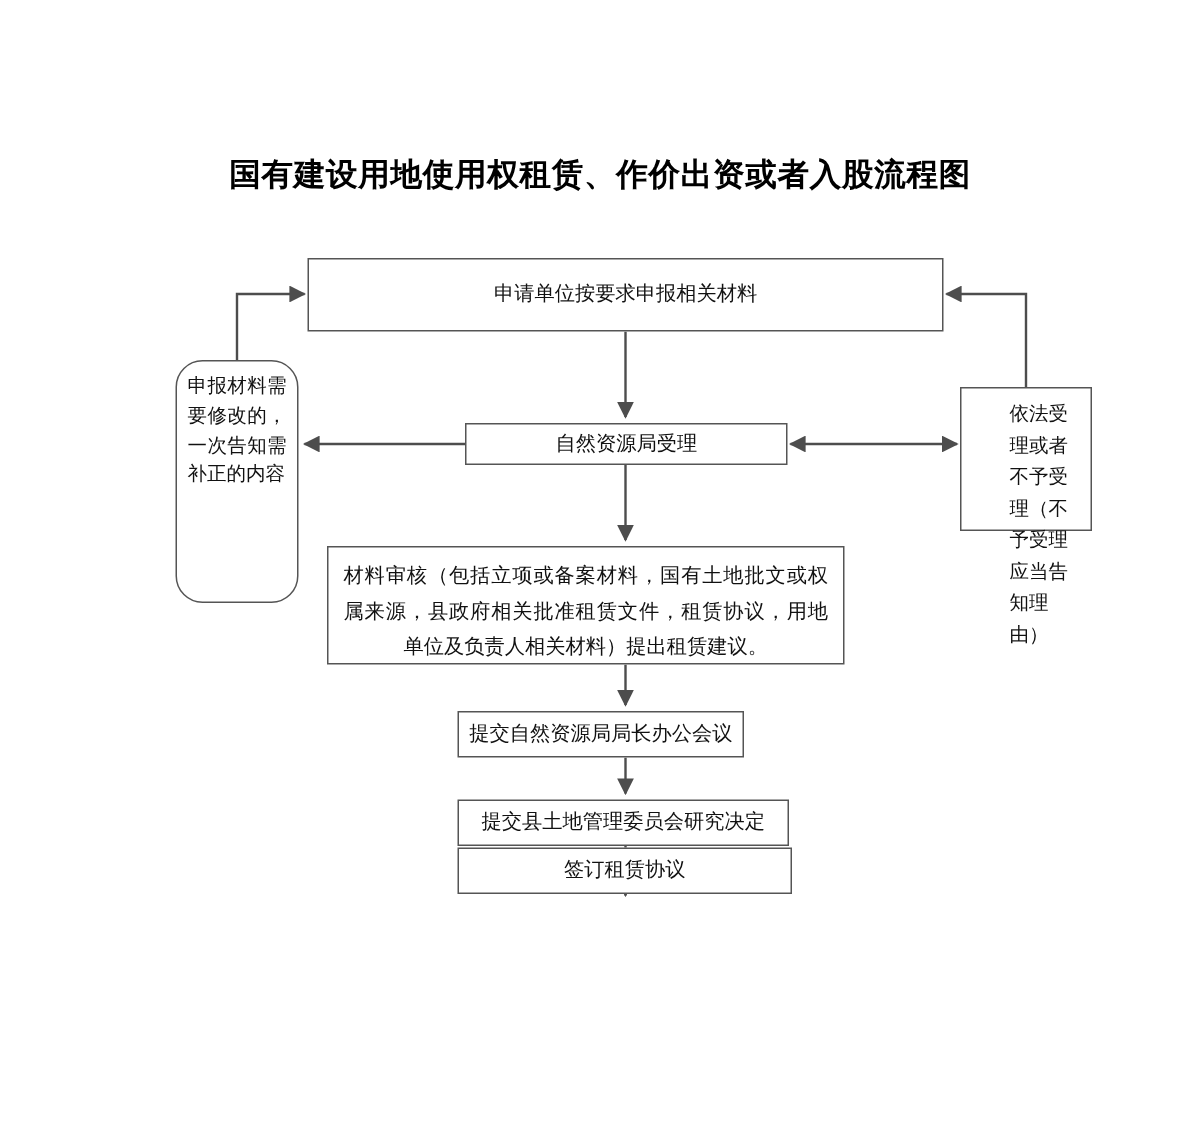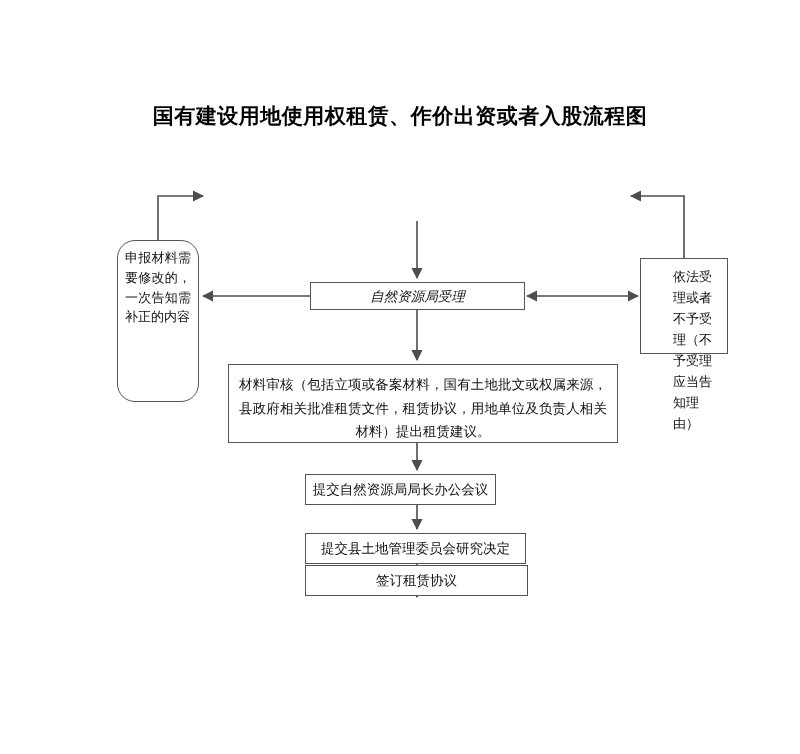--- a/index.html
+++ b/index.html
@@ -131,34 +131,37 @@
       <path d="M 417 310 L 417 360" marker-end="url(#arrow)"></path>
 
       <path d="M 417 443 L 417 470" marker-end="url(#arrow)"></path>
 
       <path d="M 417 505 L 417 529" marker-end="url(#arrow)"></path>
 
       <path d="M 417 564 L 417 597" marker-end="url(#arrow)"></path>
     </g>
   </svg>
 
+  <div class="node" style="left:205px; top:172px; width:424px; height:49px;">
+    <span>申请单位按要求申报相关材料</span>
+  </div>
 
   <div class="node vertical-col" style="left:117px; top:240px; width:82px; height:162px;">
     <div class="inner">申报材料需要修改的，一次告知需补正的内容</div>
   </div>
 
-  <div class="node" style="left:310px; top:282px; width:215px; height:28px;font-style:italic;">
+  <div class="node" style="left:310px; top:282px; width:215px; height:28px;">
     <span>自然资源局受理</span>
   </div>
 
   <div class="node right-col" style="left:640px; top:258px; width:88px; height:96px;padding-left:32px;">
     <div class="inner">依法受理或者不予受理（不予受理应当告知理由）</div>
   </div>
 
-  <div class="node multiline" style="left:228px; top:364px; width:390px; height:79px;">
+  <div class="node multiline" style="left:218px; top:364px; width:345px; height:79px;">
     <span>材料审核（包括立项或备案材料，国有土地批文或权属来源，县政府相关批准租赁文件，租赁协议，用地单位及负责人相关材料）提出租赁建议。</span>
   </div>
 
   <div class="node" style="left:305px; top:474px; width:191px; height:31px;">
     <span>提交自然资源局局长办公会议</span>
   </div>
 
   <div class="node" style="left:305px; top:533px; width:221px; height:31px;">
     <span>提交县土地管理委员会研究决定</span>
   </div>

